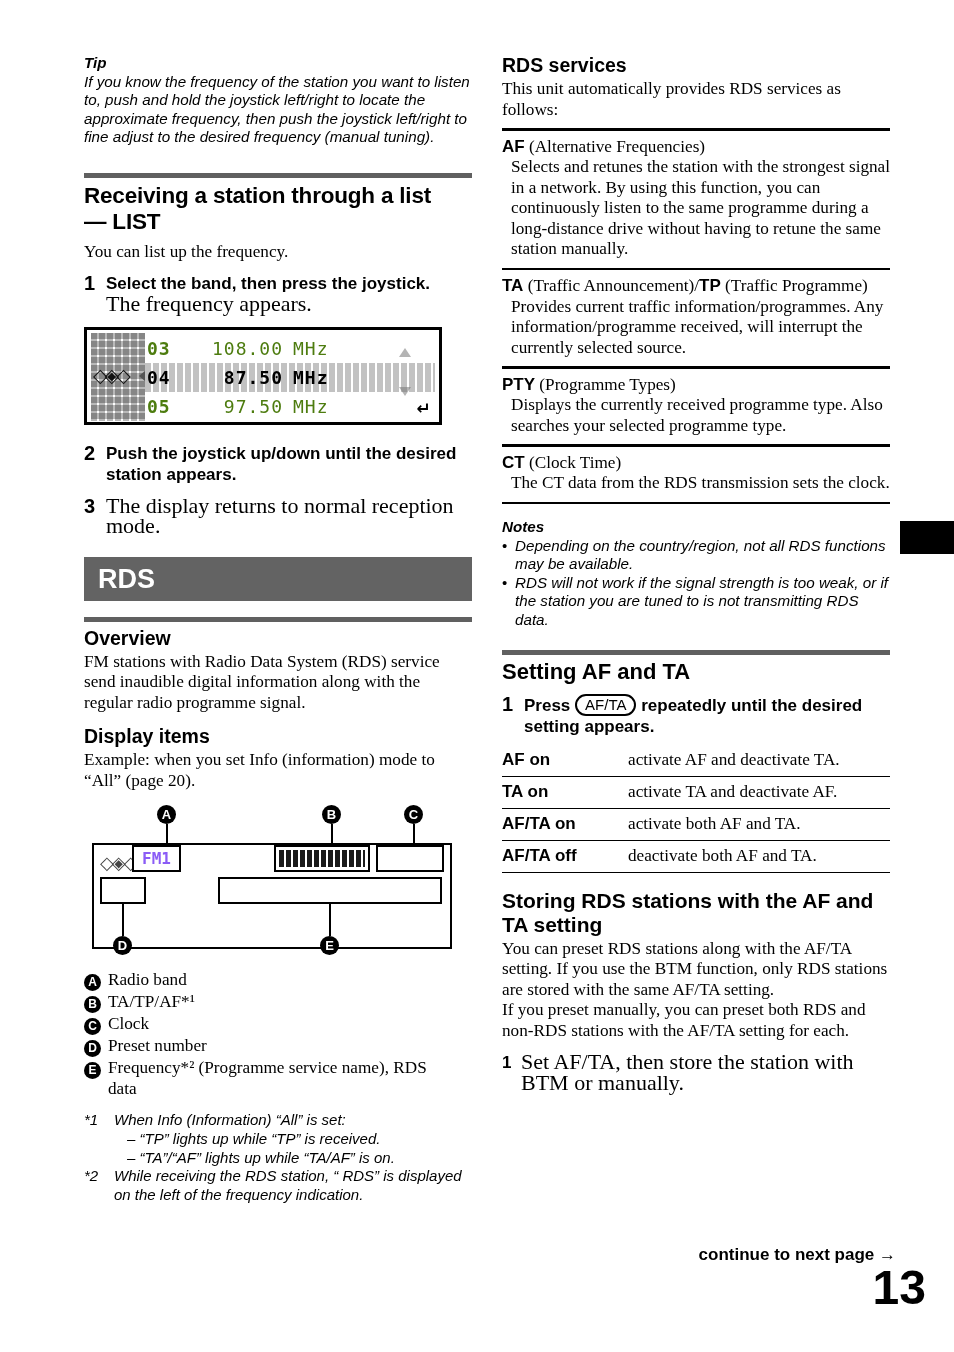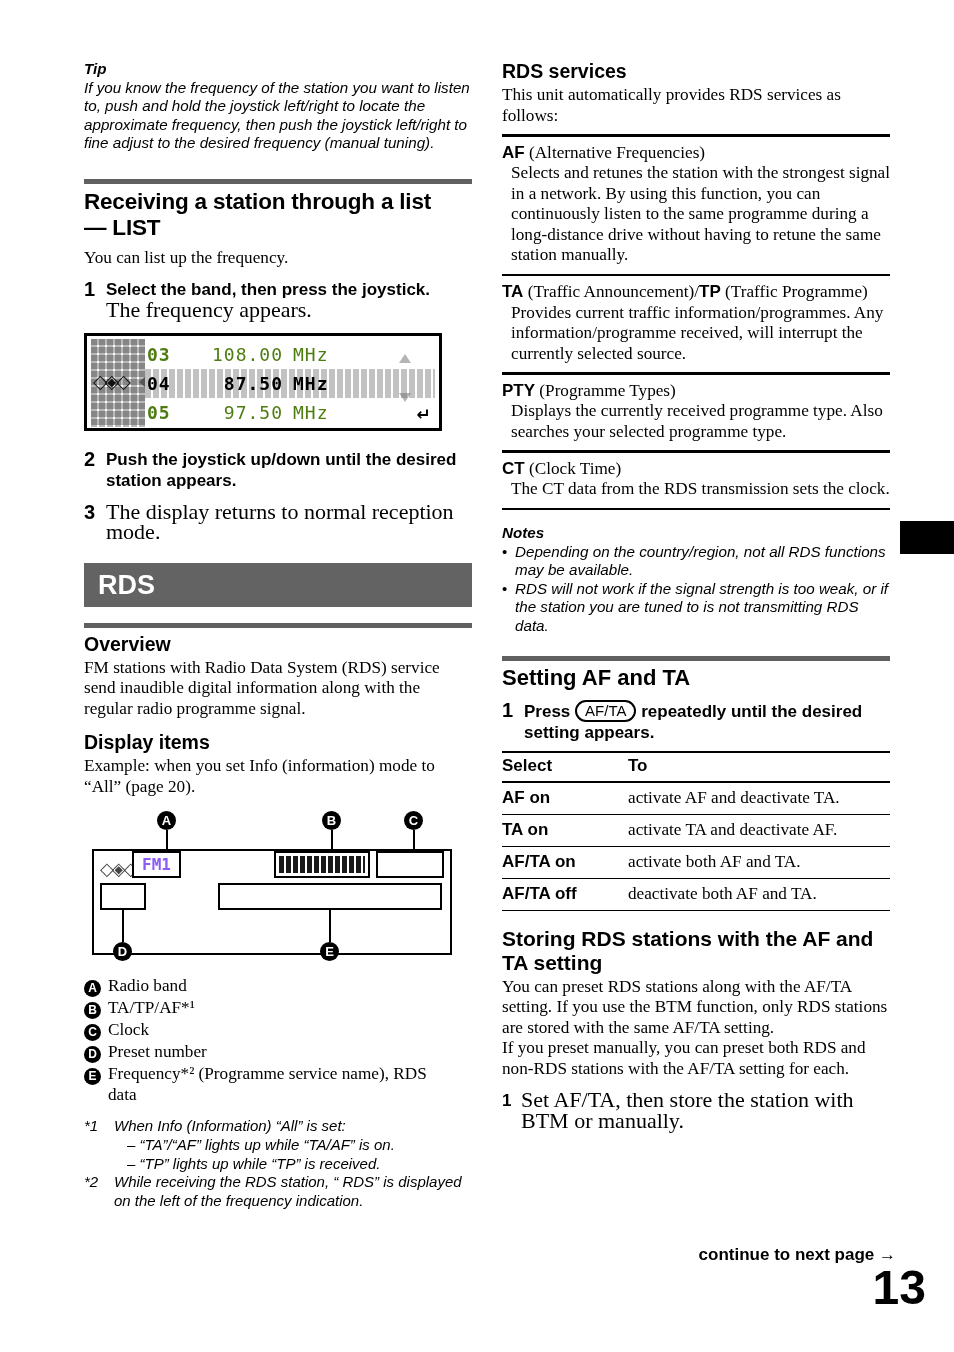--- a/index.html
+++ b/index.html
@@ -14,21 +14,21 @@
     font-family: "Liberation Serif", serif;
     color: #000;
     overflow: hidden;
   }
   .page {
     position: absolute;
     inset: 0;
   }
   .col {
     position: absolute;
-    top: 60px;
+    top: 54px;
     width: 388px;
   }
   .col-left { left: 84px; }
   .col-right { left: 502px; }
 
   .body-text {
     font-family: "Liberation Serif", serif;
     font-size: 17.2px;
     line-height: 20.5px;
     margin: 0;
@@ -564,22 +564,22 @@
         </div>
       </div>
 
       <div class="spacer-12"></div>
 
       <div>
         <div class="fn-row">
           <div class="fn-mark">*1</div>
           <div class="fn-body">
             <div>When Info (Information) “All” is set:</div>
+            <div class="fn-sub">– “TP” lights up while “TP” is received.</div>
             <div class="fn-sub">– “TA”/“AF” lights up while “TA/AF” is on.</div>
-            <div class="fn-sub">– “TP” lights up while “TP” is received.</div>
           </div>
         </div>
         <div class="fn-row">
           <div class="fn-mark">*2</div>
           <div class="fn-body">While receiving the RDS station, “ RDS” is displayed on the left of the frequency indication.</div>
         </div>
       </div>
     </div>
   </div>
 
@@ -641,24 +641,20 @@
           <p class="step-title">
             <span>Press</span>
             <span class="keycap">AF/TA</span>
             <span>repeatedly until the desired setting appears.</span>
           </p>
         </div>
       </div>
 
       <table class="afta">
         <tbody>
-          <tr class="head-rule">
-            <th style="width:126px;">Select</th>
-            <th>To</th>
-          </tr>
           <tr>
             <td class="sel">AF on</td>
             <td class="to">activate AF and deactivate TA.</td>
           </tr>
           <tr>
             <td class="sel">TA on</td>
             <td class="to">activate TA and deactivate AF.</td>
           </tr>
           <tr>
             <td class="sel">AF/TA on</td>

